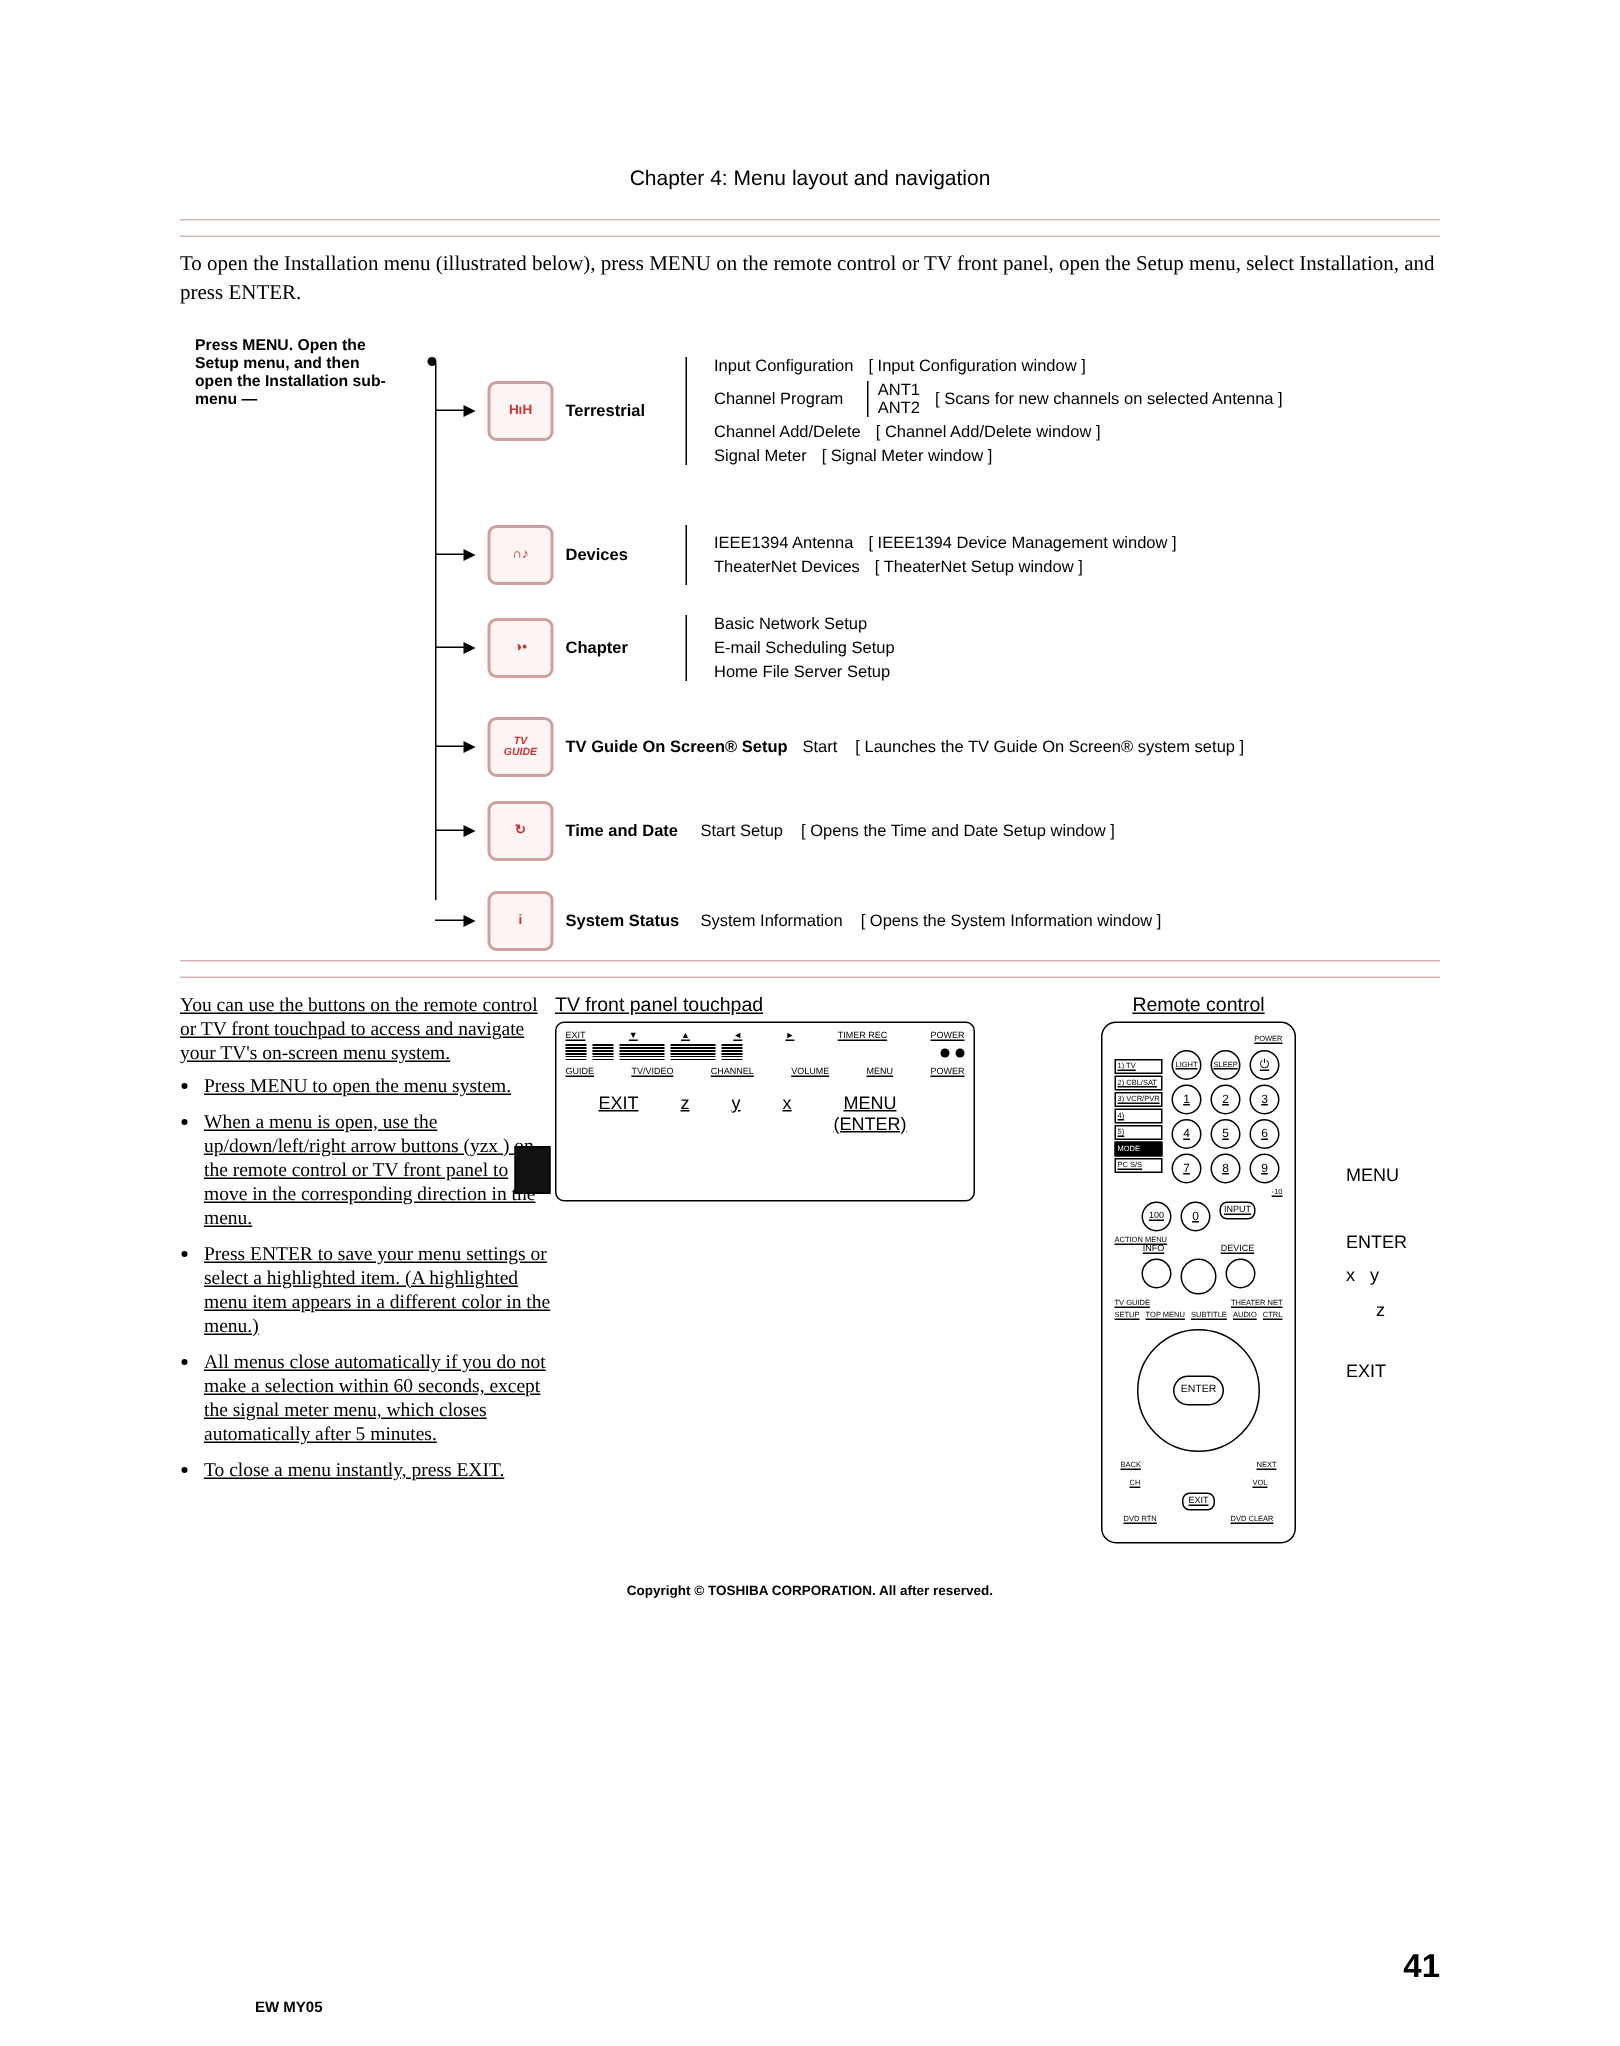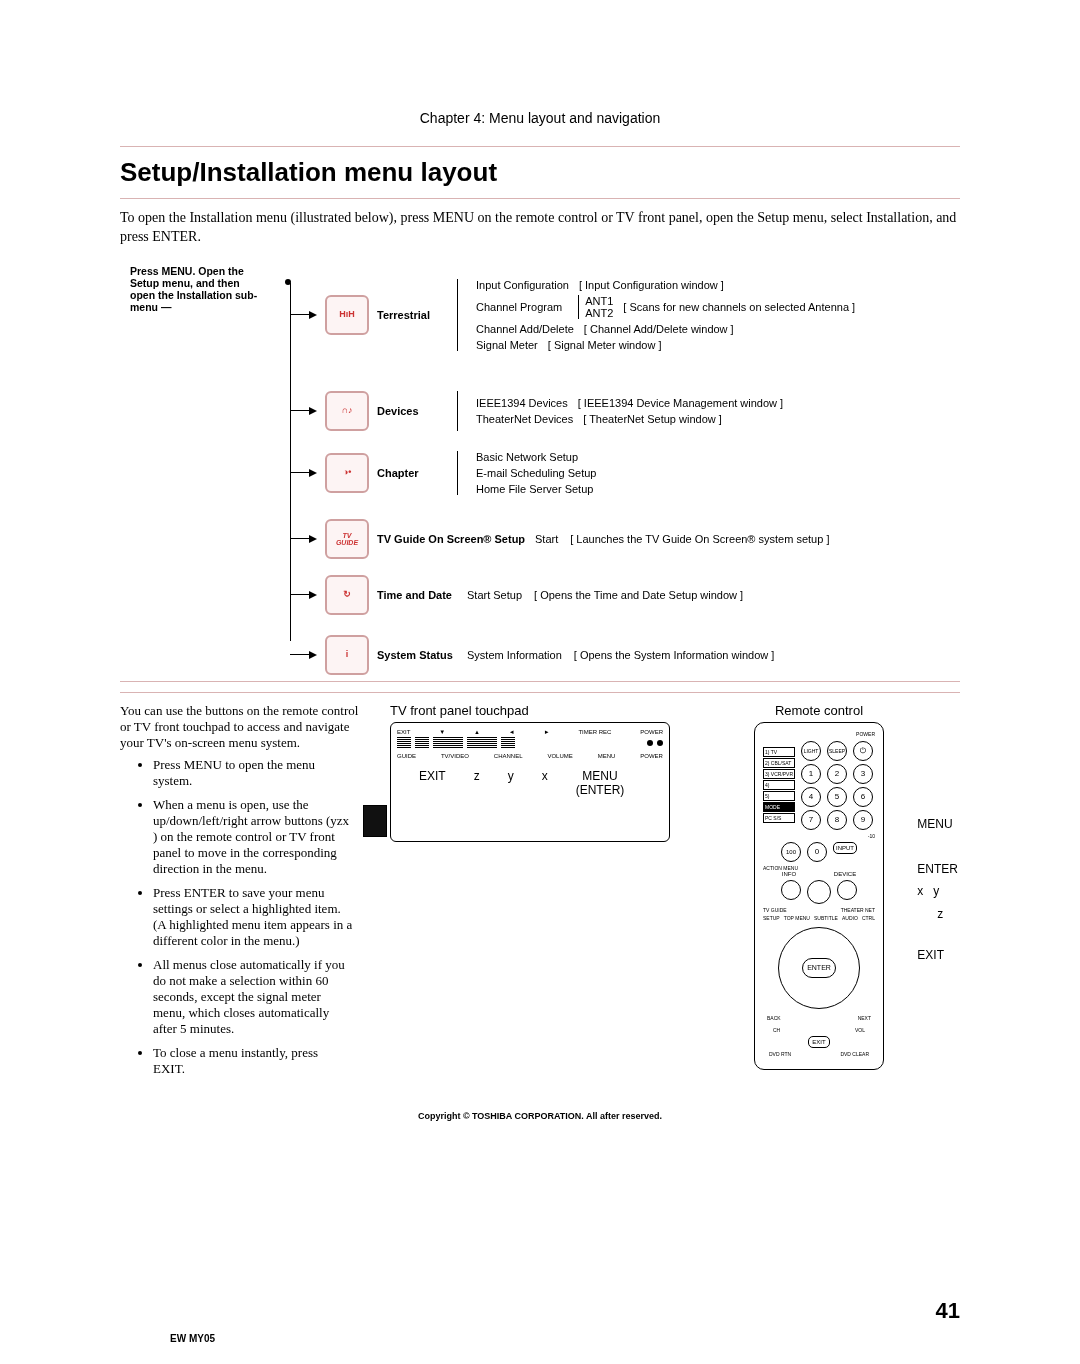--- a/index.html
+++ b/index.html
@@ -18,23 +18,23 @@
   .row .arrow{width:0;height:0;border-top:4px solid transparent;border-bottom:4px solid transparent;border-left:8px solid #000;margin-left:-1px;}
   .icon{width:40px;height:36px;border:2px solid #cfa0a0;border-radius:6px;margin:0 8px;display:flex;align-items:center;justify-content:center;background:#fdf4f4;font-size:9px;color:#c33;text-align:center;line-height:1;font-weight:bold;}
   .cat{font-weight:bold;min-width:72px;}
   .catwide{font-weight:bold;min-width:158px;}
   .brace{width:10px;border-left:1px solid #000;margin:0 8px;align-self:stretch;}
   .items{display:flex;flex-direction:column;gap:4px;text-align:right;}
   .itemline{display:flex;align-items:center;gap:10px;white-space:nowrap;}
   .desc{}
   .subbrace{border-left:1px solid #000;margin-left:6px;padding-left:6px;display:flex;flex-direction:column;}
   
-  .nav-wrap{display:flex;gap:20px;align-items:flex-start;margin-top:10px;}
+  .nav-wrap{display:flex;align-items:flex-start;margin-top:10px;text-decoration:underline;}
   .nav-text{width:250px;font-size:13px;}
-  .nav-text ul{padding-left:16px;margin:4px 17px;}
+  .nav-text ul{padding-left:16px;margin:4px 0;}
   .nav-text li{margin-bottom:8px;}
   .panel-area{flex:1;display:flex;gap:14px;align-items:flex-start;font-family:Arial,Helvetica,sans-serif;}
   .tvpanel{width:280px;}
   .tvpanel .title,.remote-title{font-size:13px;margin-bottom:4px;}
   .tvbox{border:1px solid #000;border-radius:6px;height:120px;position:relative;padding:6px;box-sizing:border-box;}
   .tvrow1{display:flex;justify-content:space-between;font-size:6px;margin-bottom:2px;}
   .tvrow2{display:flex;gap:4px;align-items:center;}
   .tslot{width:14px;height:12px;background:repeating-linear-gradient(#000,#000 1px,#fff 1px,#fff 2px);}
   .tvlabels{display:flex;justify-content:space-between;font-size:6px;margin:4px 0 10px 0;}
   .tv-guide{display:flex;gap:28px;font-size:12px;margin-left:22px;}
@@ -61,21 +61,20 @@
   .ftr{position:absolute;left:170px;bottom:20px;font-family:Arial,Helvetica,sans-serif;font-weight:bold;font-size:10px;text-align:right;}
 </style>
 </head>
 <body>
 
 <div class="page">
 
   <div class="chapter">Chapter 4: Menu layout and navigation</div>
 
   <hr class="rule">
-  <h1 class="section">Setup/Installation menu layout</h1>
   <hr class="rule">
 
   <p class="body">To open the Installation menu (illustrated below), press MENU on the remote control or TV front panel, open the Setup menu, select Installation, and press ENTER.</p>
 
   <div class="tree">
     <div class="hint">Press MENU. Open the Setup menu, and then open the Installation sub-menu —</div>
     <div class="stem"></div>
 
     <div class="row" style="top:14px">
       <div class="hline"></div>
@@ -108,21 +107,21 @@
     </div>
 
     <div class="row" style="top:126px">
       <div class="hline"></div>
         <div class="arrow"></div>
       <div class="icon">∩♪</div>
       <div class="cat">Devices</div>
       <div class="brace"></div>
       <div class="items">
         <div class="itemline">
-            <span>IEEE1394 Devices</span>
+            <span>IEEE1394 Antenna</span>
             <span class="desc">[ IEEE1394 Device Management window ]</span>
           </div>
         <div class="itemline">
             <span>TheaterNet Devices</span>
             <span class="desc">[ TheaterNet Setup window ]</span>
           </div>
       </div>
     </div>
 
     <div class="row" style="top:186px">

